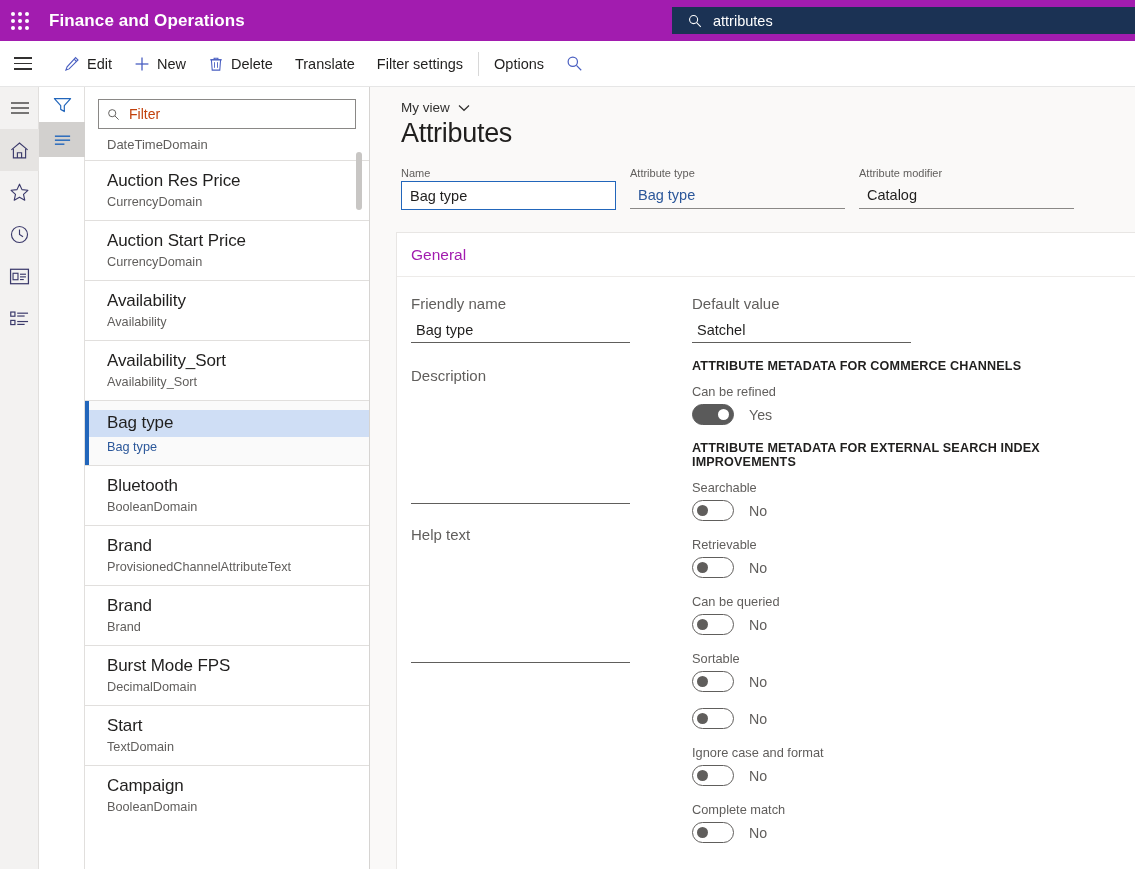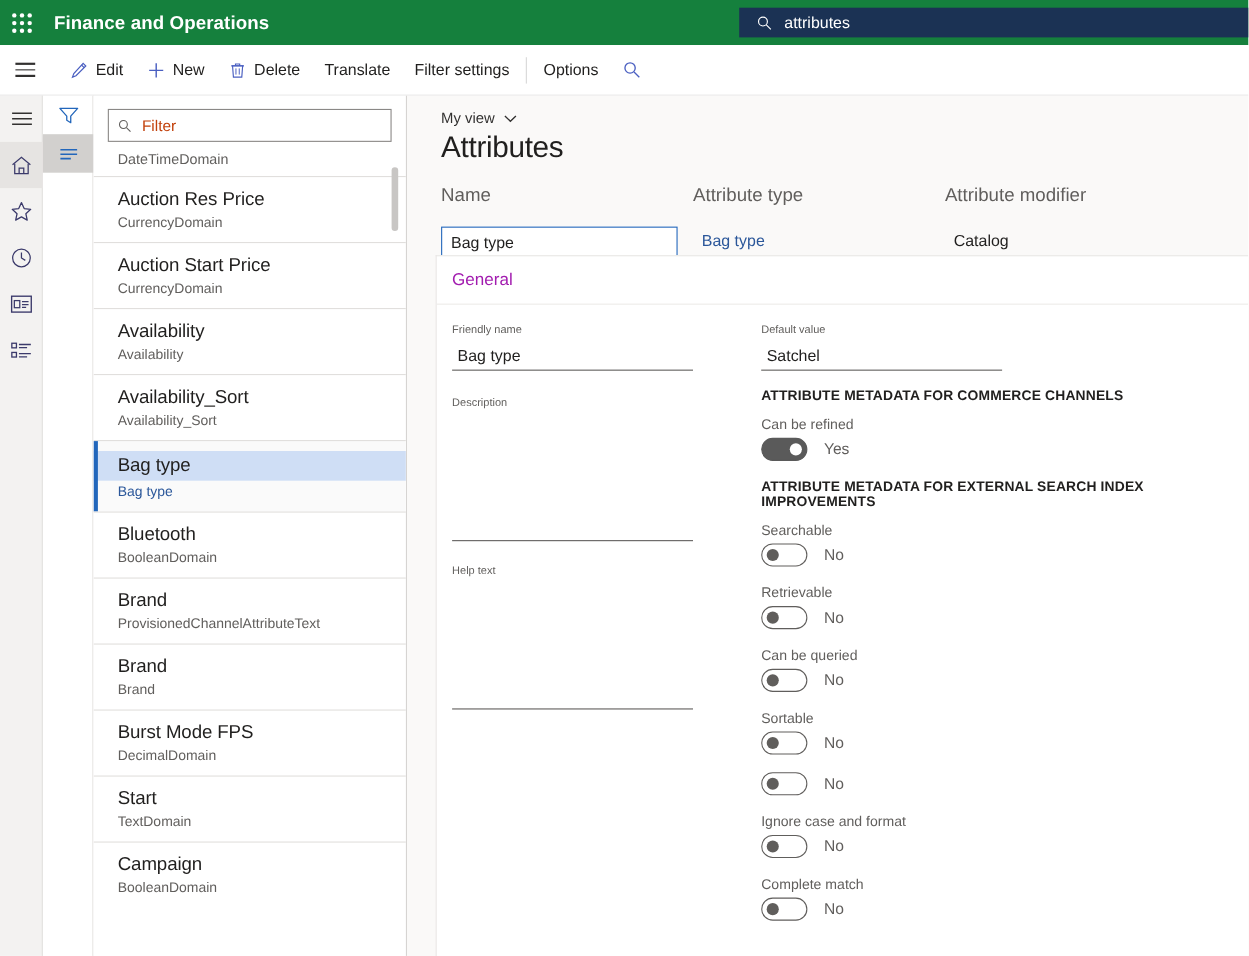--- a/index.html
+++ b/index.html
@@ -7,21 +7,21 @@
     width: 1135px; height: 869px;
     font-family: "Liberation Sans", sans-serif;
     background: #ffffff;
     overflow: hidden;
   }
   .app { position: relative; width: 1135px; height: 869px; }
 
   
   .topbar {
     position: absolute; left: 0; top: 0; width: 1135px; height: 41px;
-    background: #15803d;
+    background: #a21caf;
     display: flex; align-items: center;
   }
   .waffle {
     width: 40px; height: 41px;
     display: flex; align-items: center; justify-content: center;
     cursor: pointer;
   }
   .waffle-grid {
     display: grid; grid-template-columns: repeat(3, 4px);
     grid-template-rows: repeat(3, 4px); gap: 3px;
@@ -135,21 +135,21 @@
   .myview .chev { margin-left: 8px; }
   .pagetitle {
     margin: 2px 0 0 31px; font-size: 27px; color: #201f1e; font-weight: normal;
     letter-spacing: -.3px;
   }
 
   .hdrfields {
     position: relative; margin: 18px 0 0 31px; display: flex;
   }
   .fgroup { position: relative; }
-  .flabel { font-size: 17px; color: #605e5c; margin-bottom: 18px; }
+  .flabel { font-size: 11px; color: #605e5c; margin-bottom: 2px; }
   .boxinput {
     width: 215px; height: 29px; border: 1px solid #2266bb; background: #fff;
     display: flex; align-items: center; padding: 0 8px;
     font-size: 14.5px; color: #201f1e; cursor: text;
   }
   .lineinput {
     width: 215px; height: 28px; border-bottom: 1px solid #8a8886;
     display: flex; align-items: center; padding: 0 8px;
     font-size: 14.5px; color: #201f1e; cursor: text;
   }
@@ -163,21 +163,21 @@
   .card-head {
     height: 44px; border-bottom: 1px solid #edebe9; display: flex; align-items: center;
     padding-left: 14px;
   }
   .card-head .ct { font-size: 15.5px; color: #a21caf; }
   .card-body { display: flex; padding: 18px 0 0 14px; }
   .col-left { width: 243px; }
   .col-right { width: 430px; margin-left: 38px; }
 
   .field { margin-bottom: 16px; }
-  .field .lab { font-size: 10px; color: #605e5c; margin-bottom: 5px; }
+  .field .lab { font-size: 15px; color: #605e5c; margin-bottom: 5px; }
   .underline-input {
     width: 219px; height: 26px; border-bottom: 1px solid #605e5c;
     display: flex; align-items: center; padding-left: 5px;
     font-size: 14.5px; color: #201f1e; cursor: text;
   }
   .textarea-input {
     width: 219px; height: 115px; border-bottom: 1px solid #605e5c;
     padding-left: 5px; font-size: 14.5px; color: #201f1e; cursor: text;
   }
 

